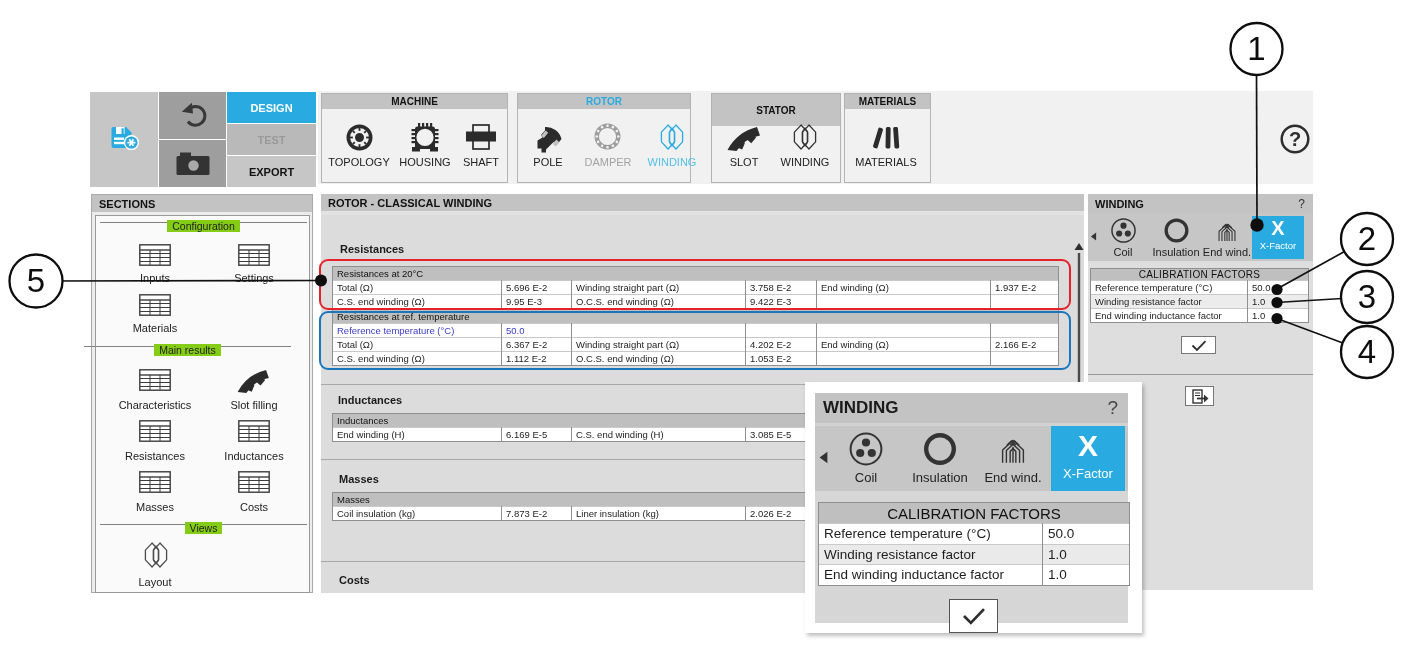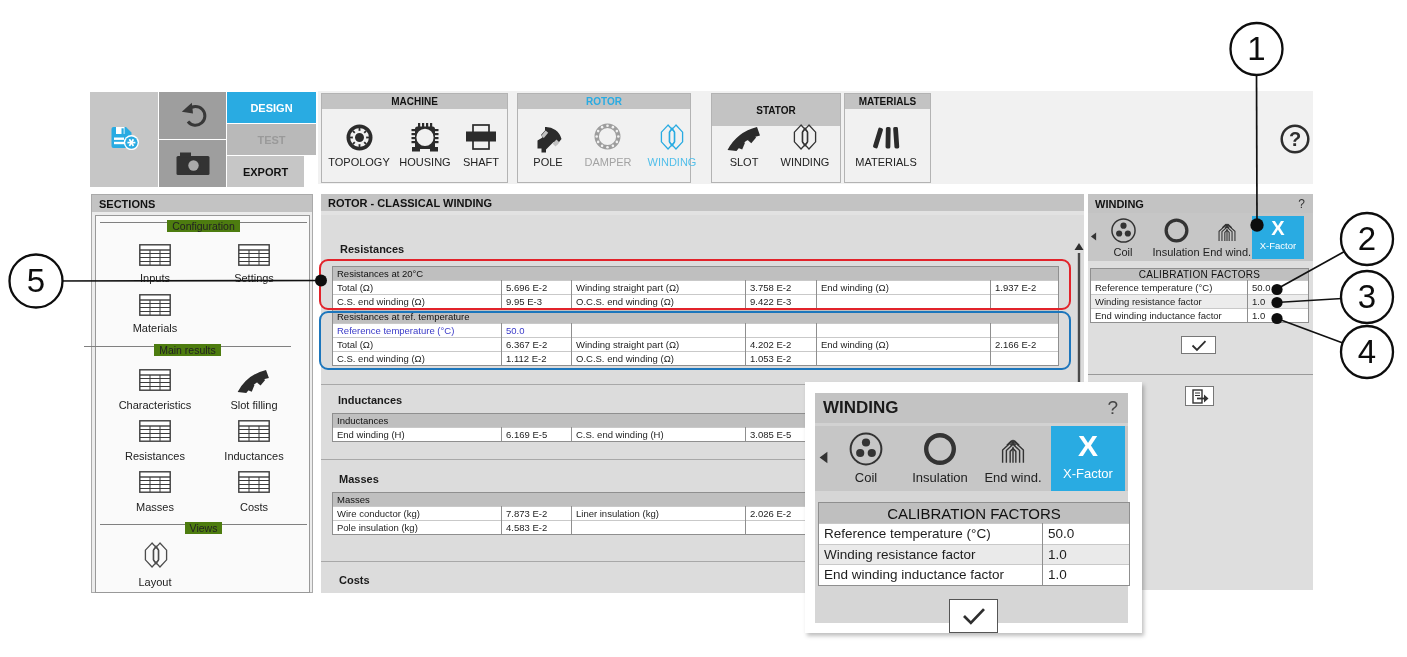--- a/index.html
+++ b/index.html
@@ -11,21 +11,21 @@
 .blue{background:#29abe2;color:#fff}
 .ic-lbl{font-size:11px;color:#222;text-align:center;position:absolute;width:80px;transform:translateX(-50%)}
 table.dt{border-collapse:collapse;table-layout:fixed;background:#fff;font-size:9.5px}
 table.dt td{border:1px solid #8f8f8f;border-top:1px solid #c9c9c9;border-bottom:none;padding:0 0 0 4px;height:14px;white-space:nowrap;overflow:hidden;color:#1d1d1d;vertical-align:middle}
 table.dt tr.gh td{background:#bfbfbf;border-top:1px solid #8f8f8f;color:#111}
 table.dt{border-bottom:1px solid #8f8f8f}
 .cyw{color:#29abe2}
 .dkw,.gyw{color:#333}
 .lay-ic{color:#4c4c4c}
 .fsl{border-top:1px solid #808080;text-align:center}
-.fsl span{position:relative;top:-7px;background:#4d7c0f;padding:0 5px;font-size:10.5px;color:#222}
+.fsl span{position:relative;top:-7px;background:#84cc16;padding:0 5px;font-size:10.5px;color:#222}
 </style>
 </head>
 <body>
 
 <svg width="0" height="0" style="position:absolute">
 <defs>
 <symbol id="s-tab" viewBox="0 0 32 22">
   <rect x="0.8" y="0.8" width="30.4" height="20.4" fill="#fff" stroke="#3c3c3c" stroke-width="1.4"></rect>
   <line x1="1" y1="6" x2="31" y2="6" stroke="#3c3c3c" stroke-width="1.4"></line>
   <line x1="1" y1="9.5" x2="31" y2="9.5" stroke="#3c3c3c" stroke-width="1"></line>
@@ -93,21 +93,21 @@
   <polygon points="13.8,2.8 15,13.5 3.8,11.8" fill="#383838"></polygon>
 </svg>
 <svg class="abs" style="left:175px;top:151px" width="36" height="26" viewBox="0 0 36 26">
   <rect x="1.5" y="5" width="33" height="19" rx="1.5" fill="#333"></rect>
   <rect x="5" y="1.5" width="11" height="5" fill="#333"></rect>
   <circle cx="18.5" cy="14.5" r="7.2" fill="#333"></circle>
   <circle cx="18.5" cy="14.5" r="5.2" fill="#a9a9a9"></circle>
 </svg>
 <div class="abs blue b" style="left:227px;top:92px;width:89px;height:31px;font-size:11px;display:flex;align-items:center;justify-content:center">DESIGN</div>
 <div class="abs b" style="left:227px;top:124px;width:89px;height:31px;background:#b9b9b9;color:#9a9a9a;font-size:11px;display:flex;align-items:center;justify-content:center">TEST</div>
-<div class="abs b" style="left:227px;top:156px;width:77px;height:31px;background:#c6c6c6;color:#111;font-size:11px;display:flex;align-items:center;justify-content:center">EXPORT</div>
+<div class="abs b" style="left:227px;top:156px;width:89px;height:31px;background:#c6c6c6;color:#111;font-size:11px;display:flex;align-items:center;justify-content:center">EXPORT</div>
 
 <div class="abs" style="left:318px;top:91px;width:995px;height:93px;background:#f1f1f1"></div>
 <div class="abs" style="left:321px;top:93px;width:187px;height:90px;border:1px solid #b3b3b3">
   <div class="hdr" style="height:15px;justify-content:center;padding:0;font-size:10px">MACHINE</div>
 </div>
 <div class="abs" style="left:517px;top:93px;width:174px;height:90px;border:1px solid #b3b3b3">
   <div class="hdr" style="height:15px;justify-content:center;padding:0;font-size:10px;color:#29abe2">ROTOR</div>
 </div>
 <div class="abs" style="left:711px;top:93px;width:130px;height:90px;border:1px solid #b3b3b3">
   <div class="hdr" style="height:15px;justify-content:center;padding:16px;font-size:10px">STATOR</div>
@@ -374,32 +374,24 @@
         <col style="width:174px">
         <col style="width:71px">
         <col style="width:174px">
         <col style="width:68px">
       </colgroup>
 <tbody>
         <tr class="gh">
           <td colspan="6">Masses</td>
         </tr>
 <tr>
-          <td>Wire conductor (kg)</td>
+          <td>Coil insulation (kg)</td>
           <td>7.873 E-2</td>
           <td>Liner insulation (kg)</td>
           <td>2.026 E-2</td>
-          <td></td>
-          <td></td>
-        </tr>
-<tr>
-          <td>Pole insulation (kg)</td>
-          <td>4.583 E-2</td>
-          <td></td>
-          <td></td>
           <td></td>
           <td></td>
         </tr>
 </tbody>
     </table>
 </div>
 
 <div class="abs b" style="left:339px;top:574px;font-size:11px">Costs</div>
 
 <svg class="abs" style="left:1071px;top:240px" width="16" height="353" viewBox="0 0 16 353">

